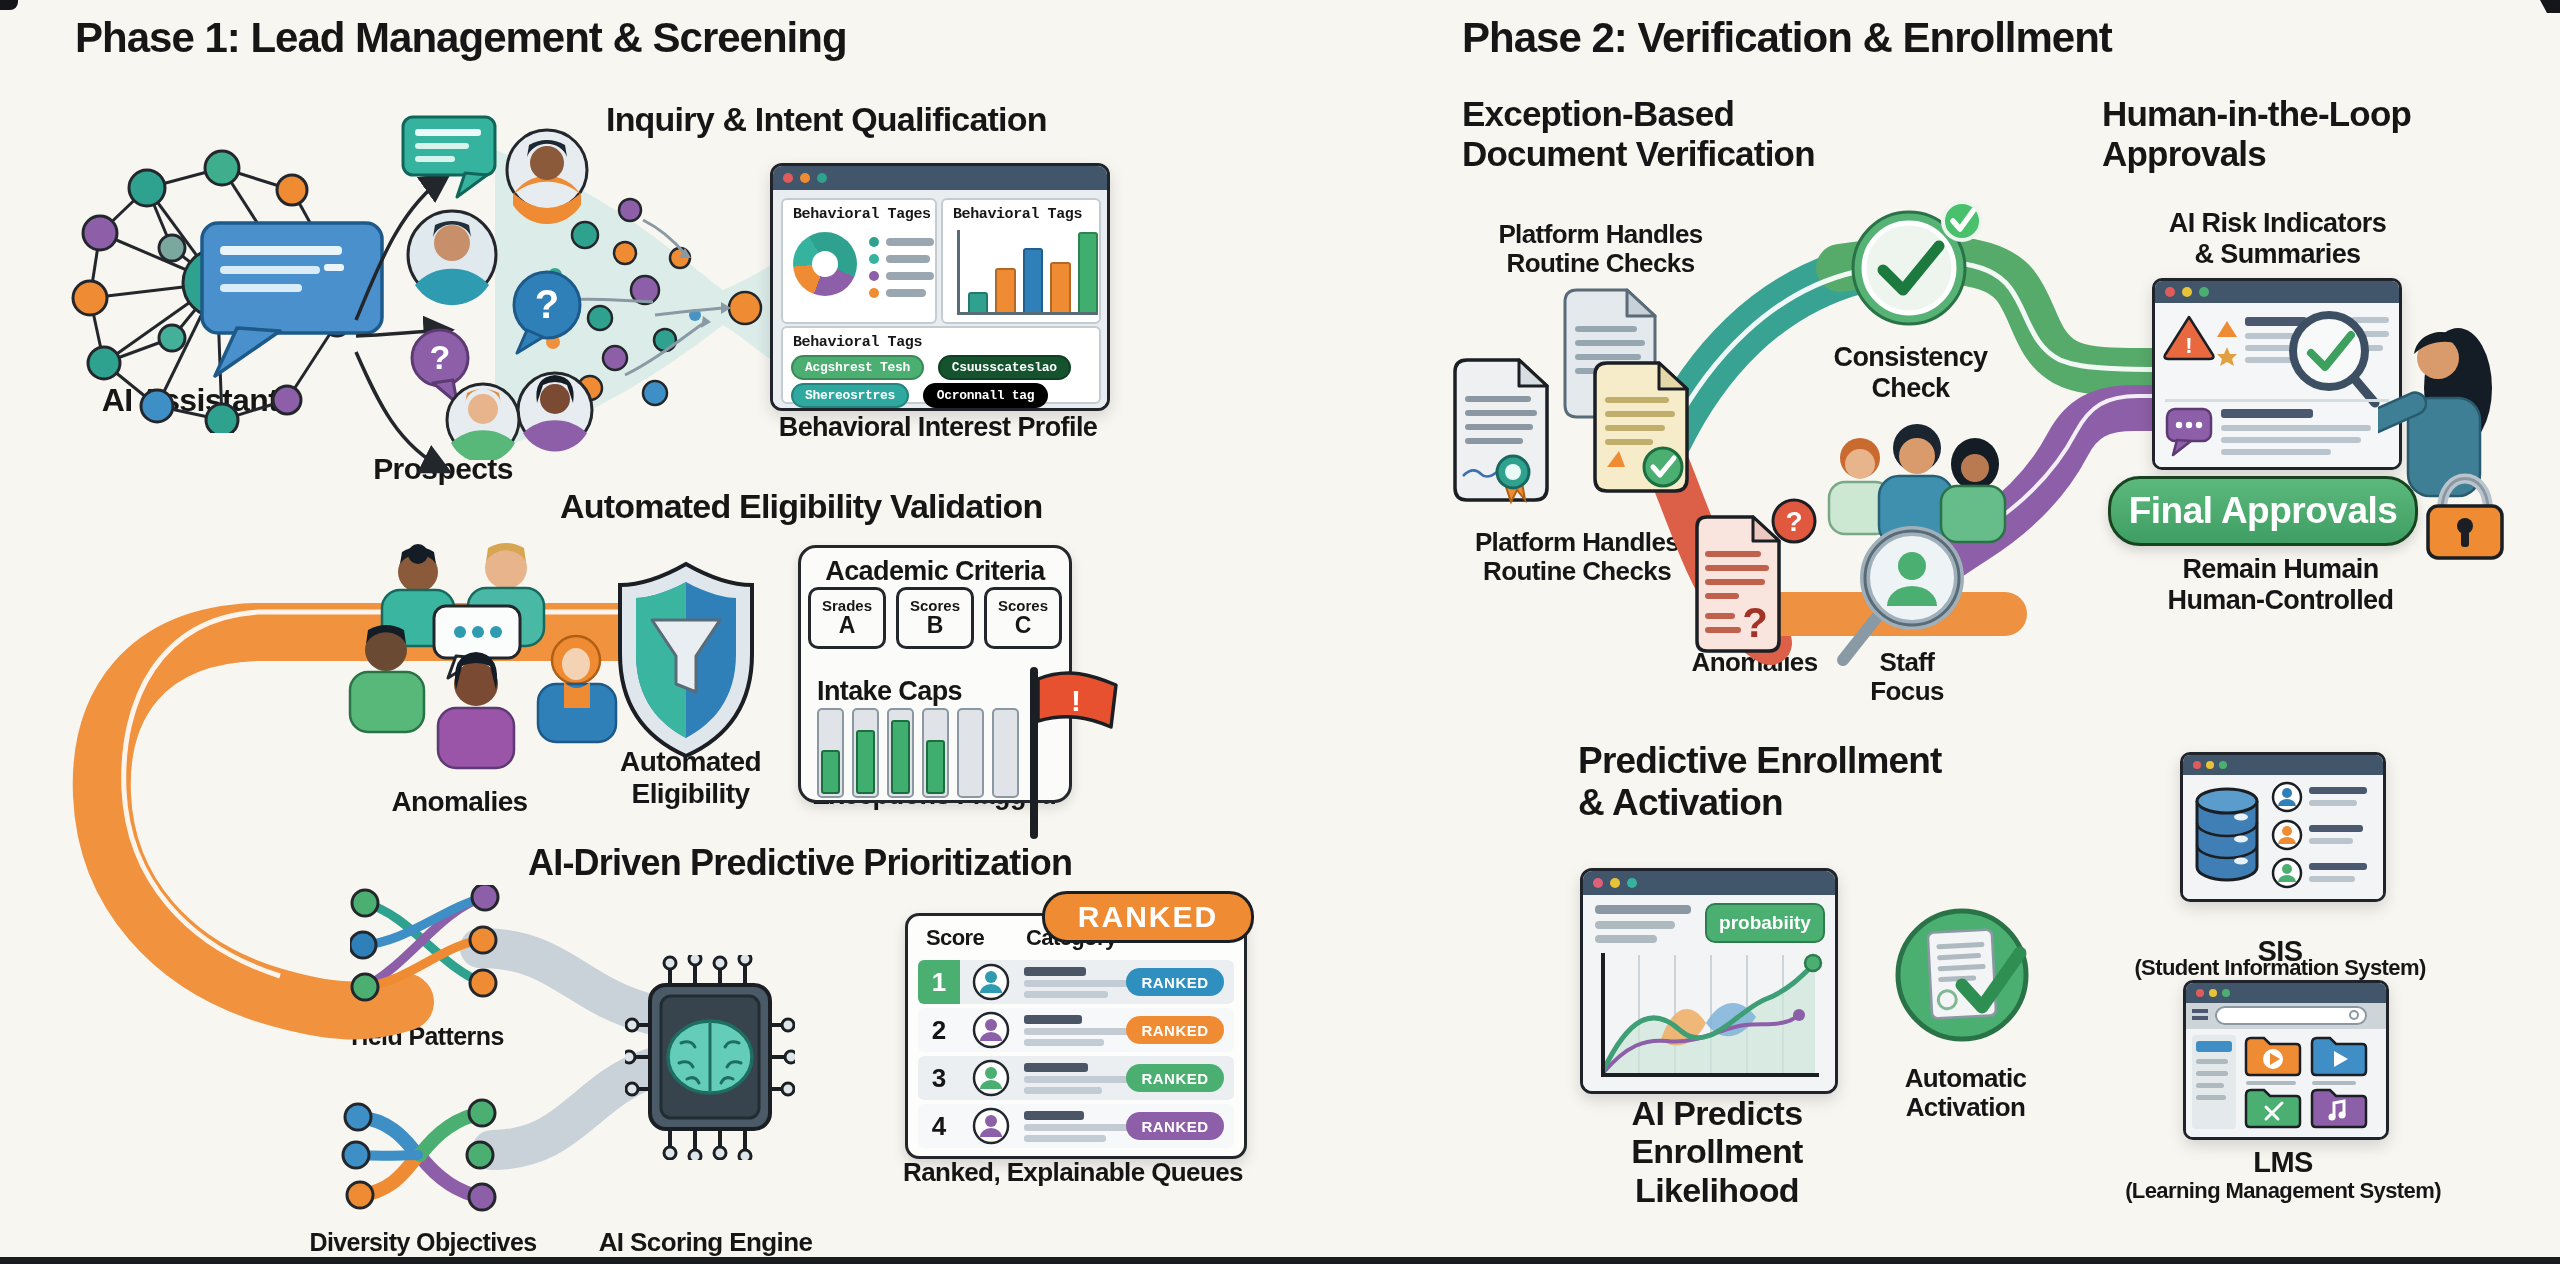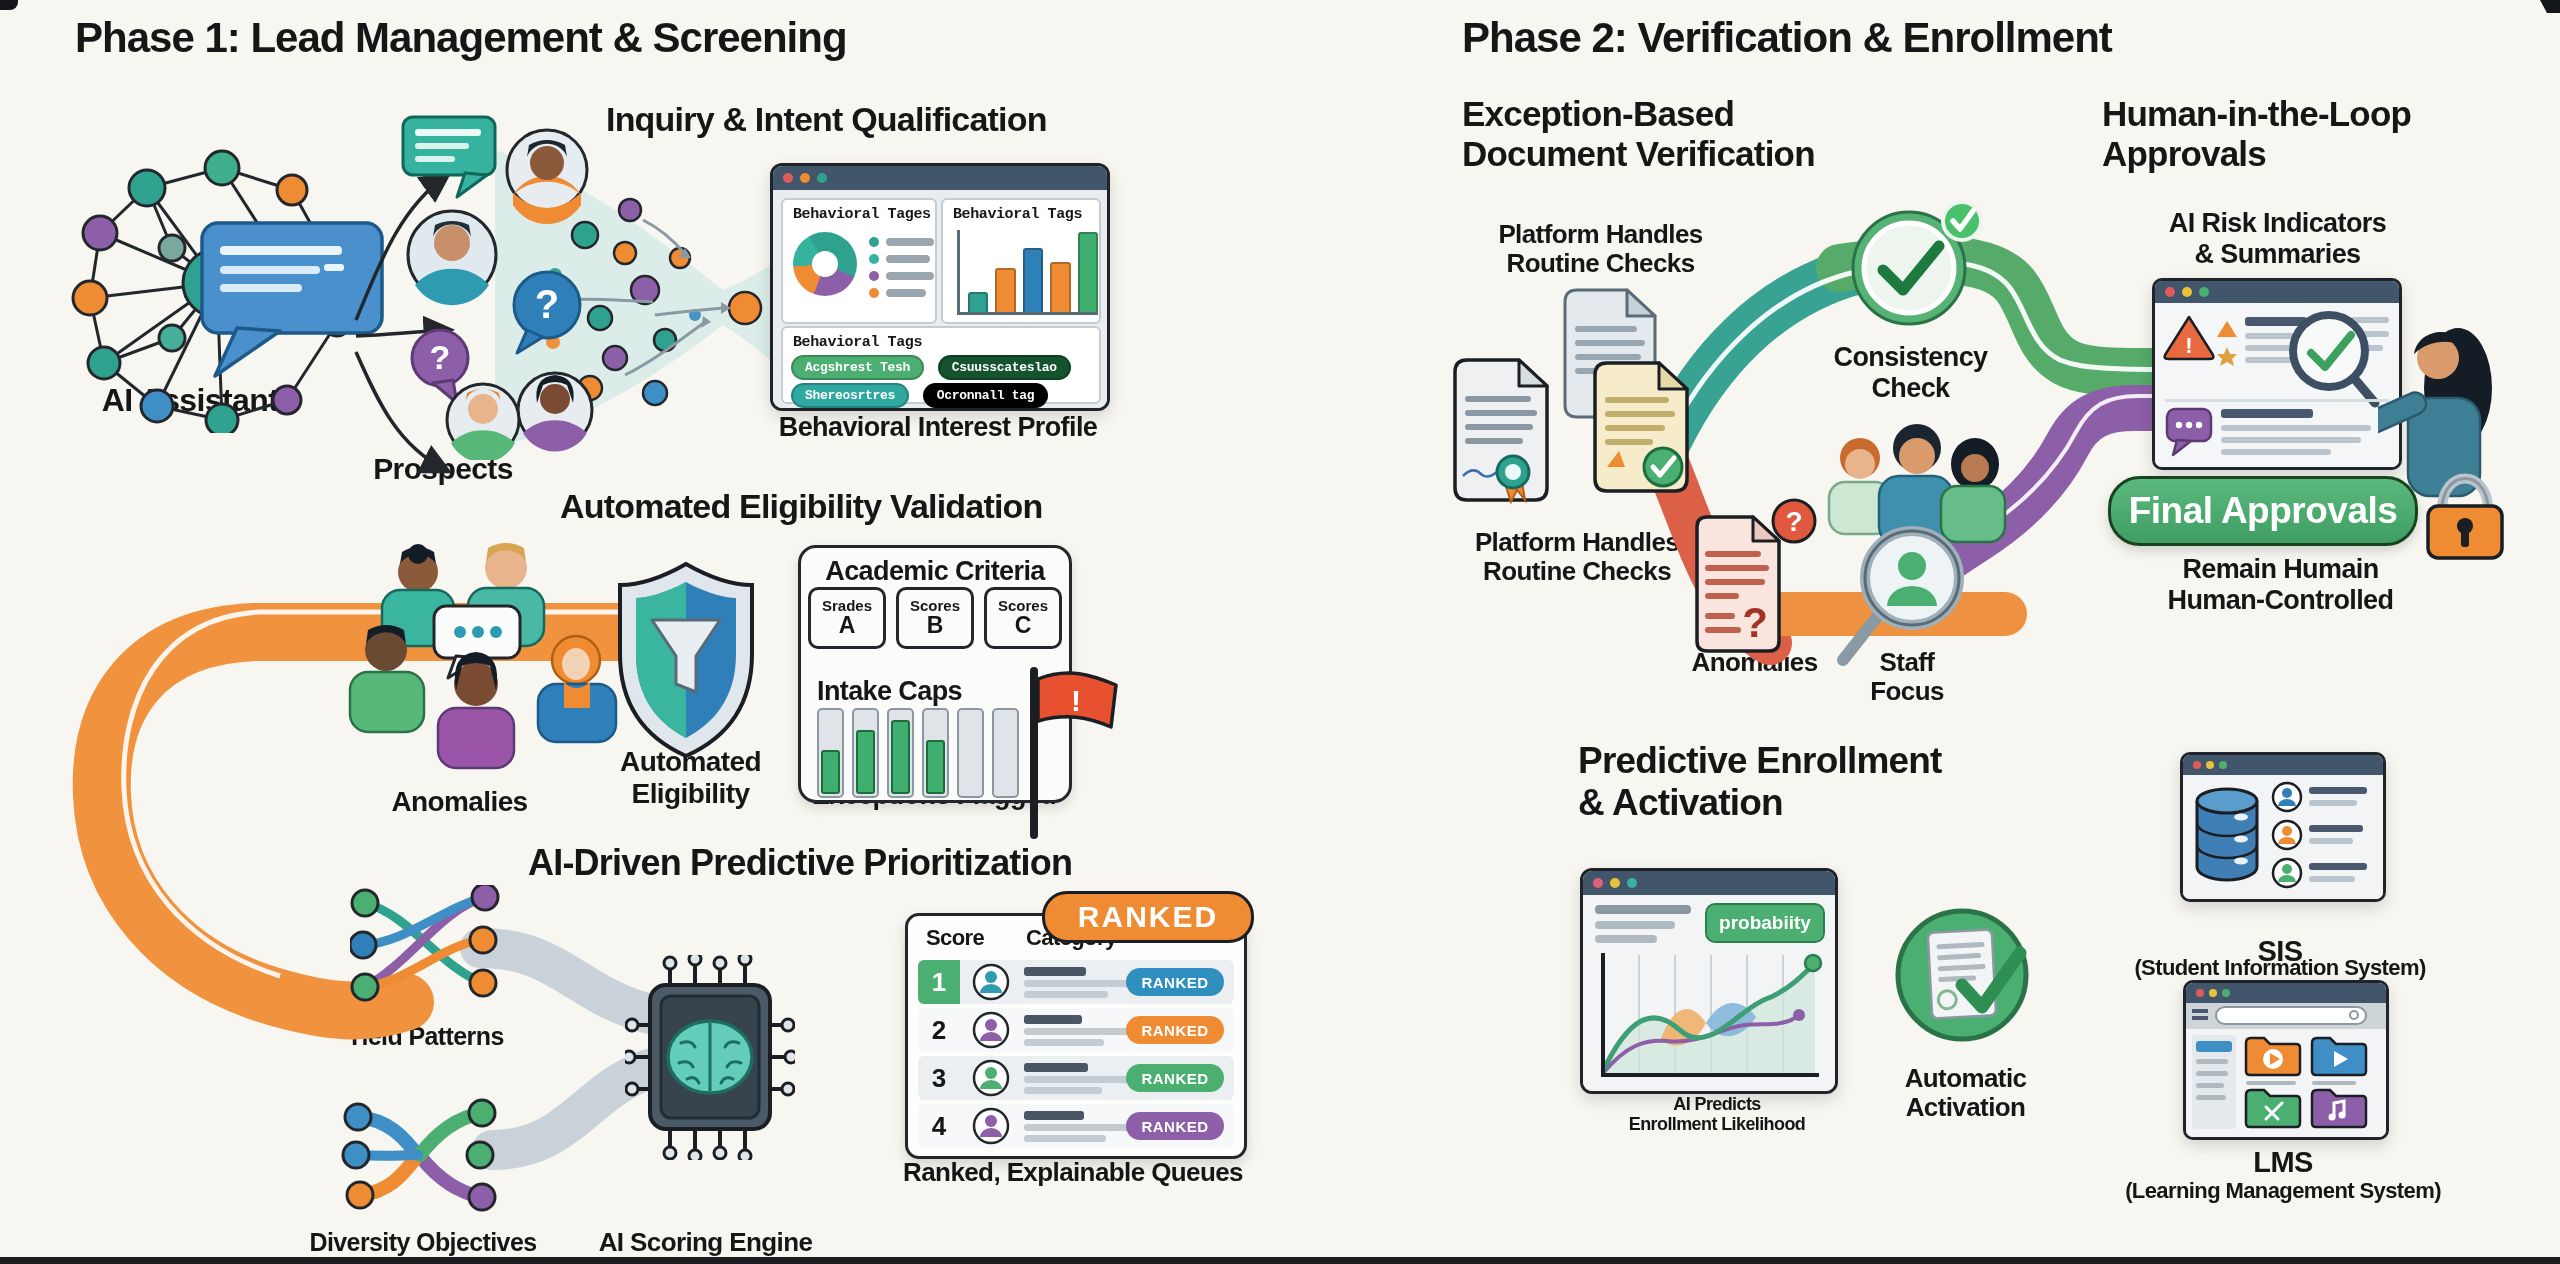--- a/index.html
+++ b/index.html
@@ -703,21 +703,21 @@
       <path d="M 70 94 C 82 60 100 55 115 78 C 103 102 82 106 70 94 Z" fill="#f0ad62" opacity="0.85"></path>
       <path d="M 115 78 C 132 50 152 55 165 72 C 150 96 128 97 115 78 Z" fill="#7fb3d8" opacity="0.85"></path>
       <path d="M 12 128 C 36 100 54 94 76 96 C 106 100 132 82 154 80 C 177 78 194 82 208 70" fill="none" stroke="#8d5fa8" stroke-width="4"></path>
       <circle cx="208" cy="70" r="6" fill="#8d5fa8"></circle>
       <path d="M 12 126 C 38 72 62 60 90 86 C 118 110 148 64 175 54 C 196 46 210 32 222 20" fill="none" stroke="#3e9e75" stroke-width="5"></path>
       <circle cx="222" cy="18" r="8" fill="#4caf72" stroke="#2e7d4f" stroke-width="2.5"></circle>
       <line x1="12" y1="8" x2="12" y2="130" stroke="#1b1f24" stroke-width="4"></line>
       <line x1="10" y1="130" x2="228" y2="130" stroke="#1b1f24" stroke-width="4"></line>
     </svg>
   </div>
-  <div class="lbl" style="left:1592px;top:1094px;width:250px;font-size:18px;">AI Predicts
+  <div class="lbl" style="left:1592px;top:1094px;width:250px;font-size:34px;">AI Predicts
 Enrollment Likelihood</div>
 
   <svg class="abs" style="left:1892px;top:905px;z-index:3;" width="145" height="142" viewBox="0 0 145 142">
     <circle cx="70" cy="70" r="64" fill="#4caf72" stroke="#2a7347" stroke-width="5"></circle>
     <g transform="rotate(-3 70 70)">
       <rect x="38" y="26" width="64" height="86" rx="6" fill="#f2f4f5" stroke="#8b98a3" stroke-width="2.5"></rect>
       <g fill="#aeb9c0">
           <rect x="46" y="38" width="48" height="5" rx="2.5"></rect>
           <rect x="46" y="49" width="44" height="5" rx="2.5"></rect>
       <rect x="46" y="60" width="48" height="5" rx="2.5"></rect>

